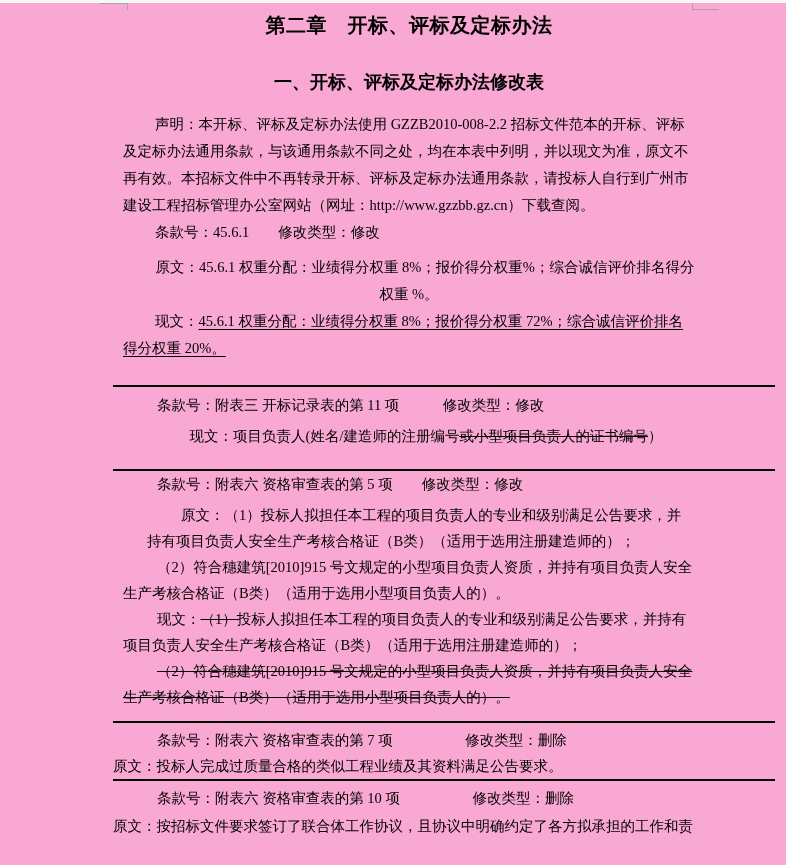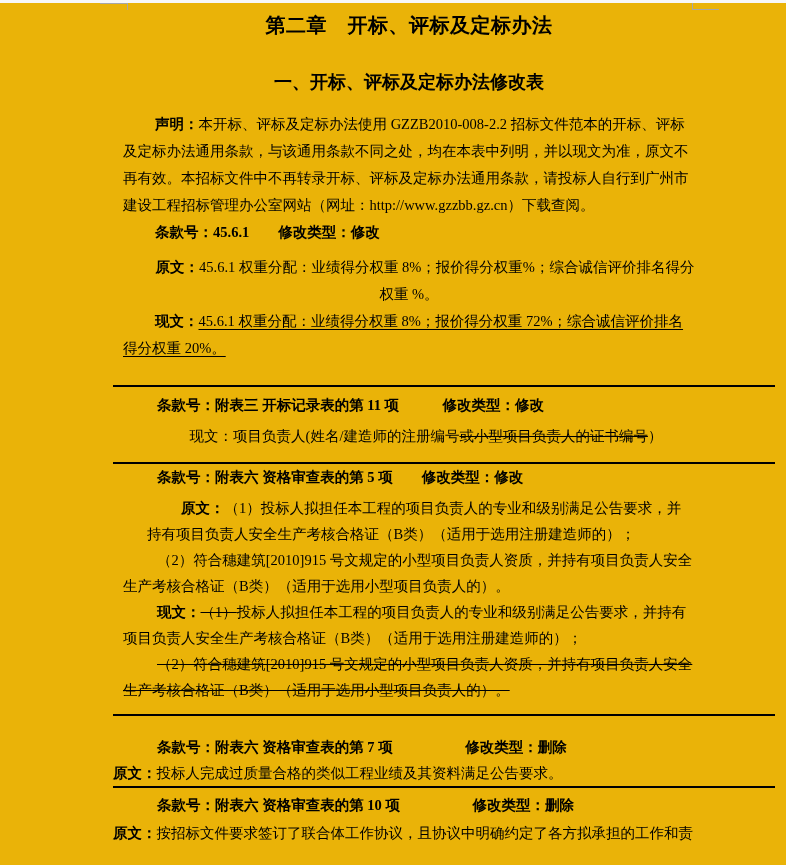--- a/index.html
+++ b/index.html
@@ -1,19 +1,19 @@
 <!DOCTYPE html>
 <html><head>
 <meta charset="utf-8">
 <style>
   html,body { margin:0; padding:0; background:#ffffff; }
   .page {
     position:relative;
     width:786px; height:865px;
-    background:#eab308;
+    background:#f9a8d4;
     overflow:hidden;
     color:#000000;
     font-family:"Liberation Serif","DejaVu Serif",serif;
     font-size:14.5px;
   }
   .top-strip { position:absolute; top:0; left:0; width:786px; height:3px; background:#f7f7f7; }
   .mark-left {
     position:absolute; left:100px; top:3px; width:27px; height:6px;
     border-top:1px solid #a6a6a6; border-right:1px solid #a6a6a6;
   }
@@ -28,36 +28,36 @@
     font-size:20px; line-height:30px; font-weight:bold;
     letter-spacing:0.5px; white-space:nowrap;
   }
   .doc-subtitle {
     margin:28px 0 0 0; text-align:center;
     font-size:18px; line-height:28px; font-weight:bold;
     white-space:nowrap;
   }
   p { margin:0; line-height:27px; }
   .indent   { text-indent:32px; }
-  .bold, .clause-head, .th { font-weight:bold; }
+  .bold, .clause-head, .th { font-weight:normal; }
   .decl { margin-top:15px; }
   .mt8 { margin-top:8px;text-align:center; }
   .u { text-decoration:underline; text-underline-offset:3px; }
   del { text-decoration:line-through; }
 
   .table-block { position:absolute; left:113px; top:385px; width:662px; }
   .t-row { border-top:2px solid #000000; padding:0 80px 0 10px; }
   .t-row p { line-height:26px; }
   .t-row .tindent { text-indent:34px; }
-  .row1 { padding-top:5px; padding-bottom:13px; }
+  .row1 { padding-top:5px; padding-bottom:20px; }
   .row1 .p-orig { margin-top:8px; }
   .row1 .p-curr { margin-top:5px;text-align:center; }
   .row2 { padding-top:0; padding-bottom:11px; }
   .row2 .p-orig1 { margin-top:5px;margin-left:24px; }
-  .row3 { padding-top:18px; padding-bottom:0; padding-left:0; }
+  .row3 { padding-top:4px; padding-bottom:0; padding-left:0; }
   .row3 .indent-lg { text-indent:44px; }
   .row4 { padding-top:4px; padding-bottom:0; padding-left:0; }
   .row4 .indent-lg { text-indent:44px; }
   .row4 .p-orig { margin-top:2px; }
 </style>
 </head>
 <body>
 
 <div class="page">
   <div class="top-strip"></div>

